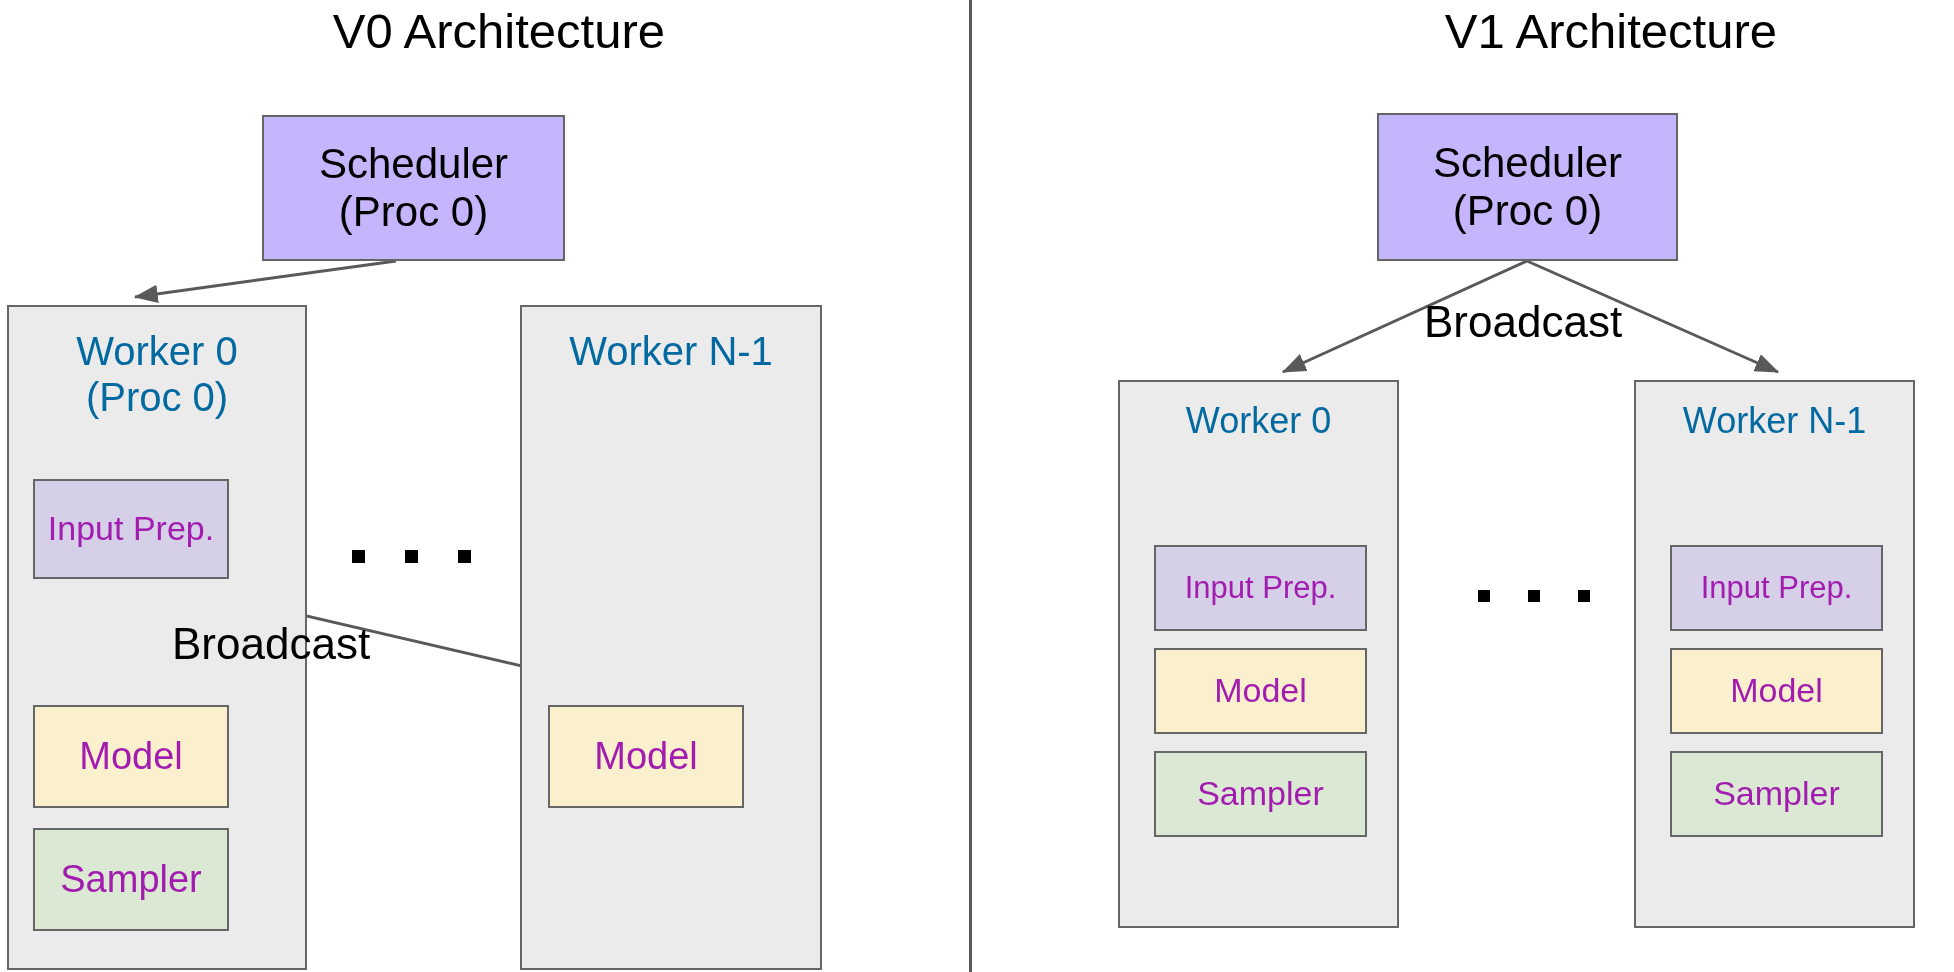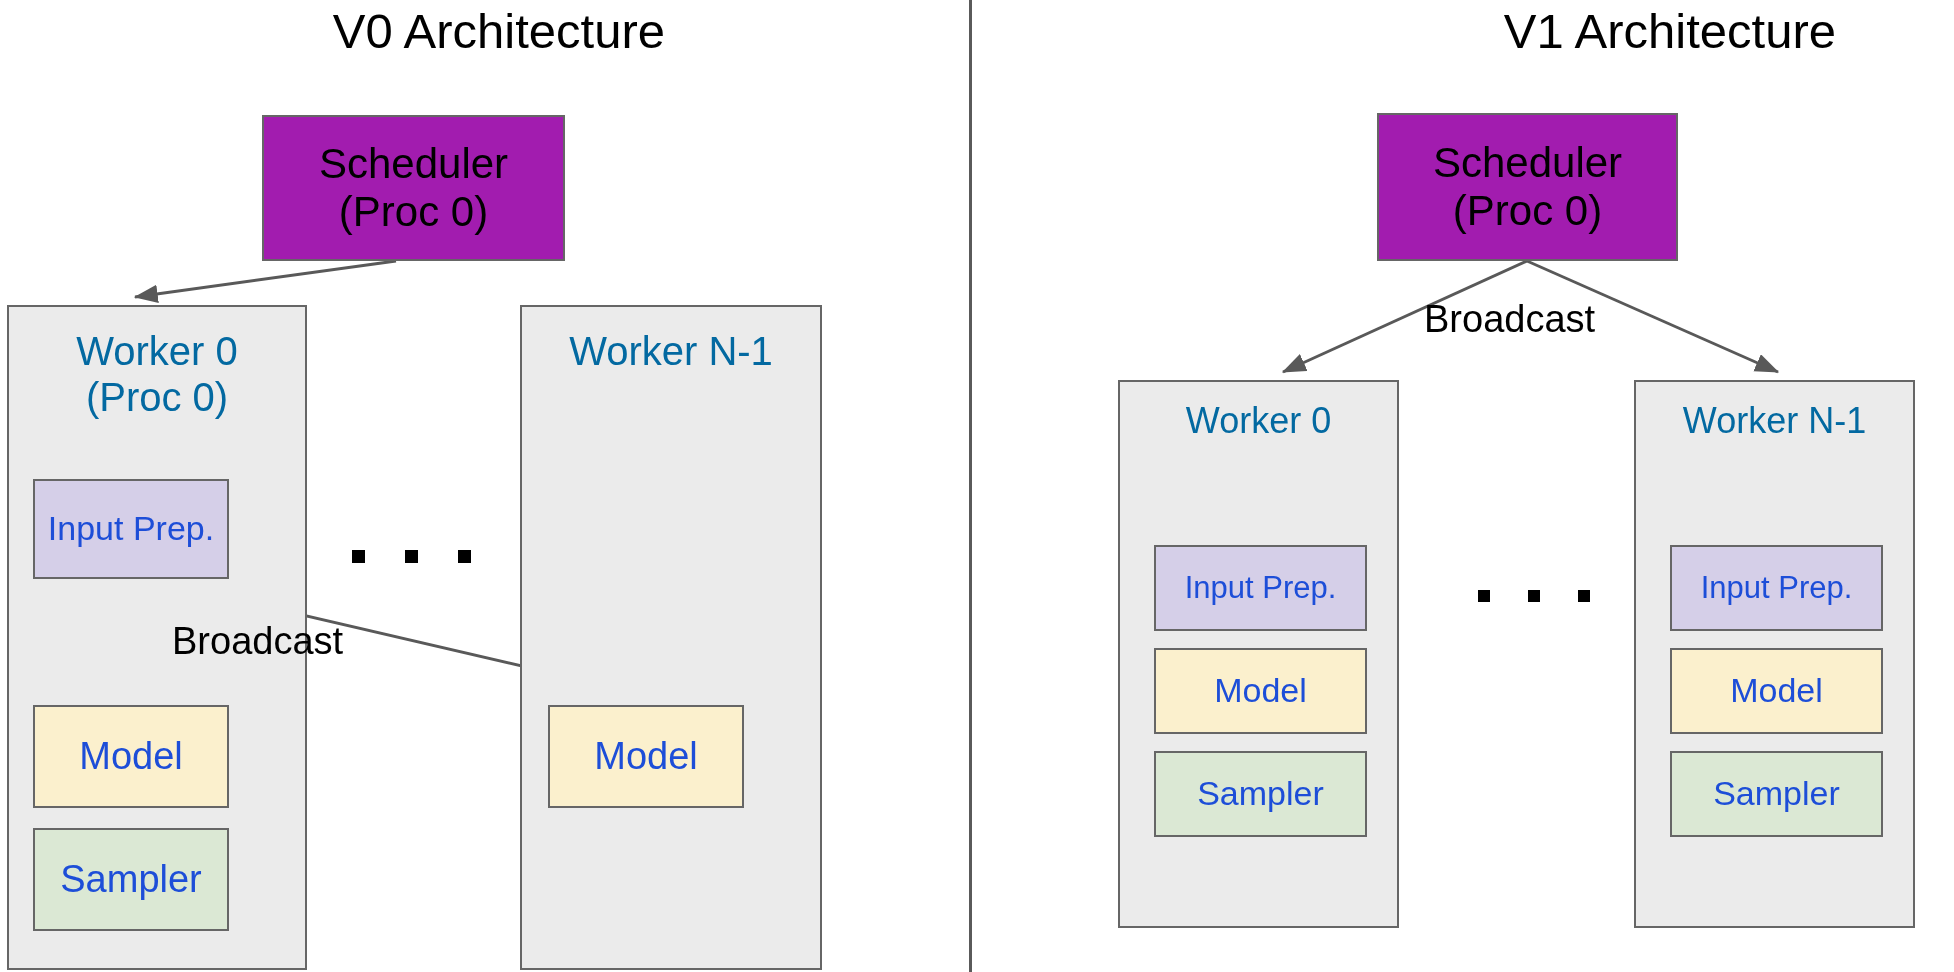--- a/index.html
+++ b/index.html
@@ -23,21 +23,21 @@
     font-size: 49px;
     color: #000000;
     text-align: right;
     line-height: 1.0;
     white-space: nowrap;
   }
   .box {
     position: absolute;
     box-sizing: border-box;
     border: 2px solid #666666;
-    background: #a21caf;
+    background: #c4b5fd;
     color: #000000;
     text-align: center;
   }
   .box-label {
     display: block;
     white-space: nowrap;
     line-height: 1.14;
   }
   .scheduler-box {
     display: flex;
@@ -60,21 +60,21 @@
   .worker-title.small {
     font-size: 36px;
   }
   .inner-box {
     position: absolute;
     box-sizing: border-box;
     border: 2px solid #666666;
     display: flex;
     align-items: center;
     justify-content: center;
-    color: #1d4ed8;
+    color: #a21caf;
     line-height: 1.1;
     white-space: nowrap;
   }
   .c-input  { background: #d5cfe8; }
   .c-model  { background: #fbf0cd; }
   .c-sampler{ background: #dbe8d4; }
 
   .divider {
     position: absolute;
     background: #5a5a5a;
@@ -87,21 +87,21 @@
     line-height: 0.4;
     letter-spacing: 0;
     white-space: nowrap;
   }
   .ell-dot {
     display: inline-block;
     background: #000000;
   }
   .edge-label {
     position: absolute;
-    font-size: 38px;
+    font-size: 44px;
     color: #000000;
     white-space: nowrap;
     line-height: 1;
   }
   svg.arrows {
     position: absolute;
     left: 0;
     top: 0;
     width: 1954px;
     height: 972px;
@@ -173,21 +173,21 @@
   <div class="box worker-box" style="left:520px; top:305px; width:302px; height:665px;">
     <div class="worker-title" style="top:22px;">
       <span class="box-label">Worker N-1</span>
     </div>
 
     <div class="inner-box c-model" style="left:26px; top:398px; width:196px; height:103px; font-size:38px;">
       <span>Model</span>
     </div>
   </div>
 
-  <div class="panel-title" style="left:1336px; top:7px; width:500px;">V1 Architecture</div>
+  <div class="panel-title" style="left:1277px; top:7px; width:500px;">V1 Architecture</div>
 
   <div class="box scheduler-box" style="left:1377px; top:113px; width:301px; height:148px;">
     <span>
       <span class="box-label">Scheduler</span>
       <span class="box-label">(Proc 0)</span>
     </span>
   </div>
 
   <div class="edge-label" style="left:1424px; top:300px;">Broadcast</div>
 

